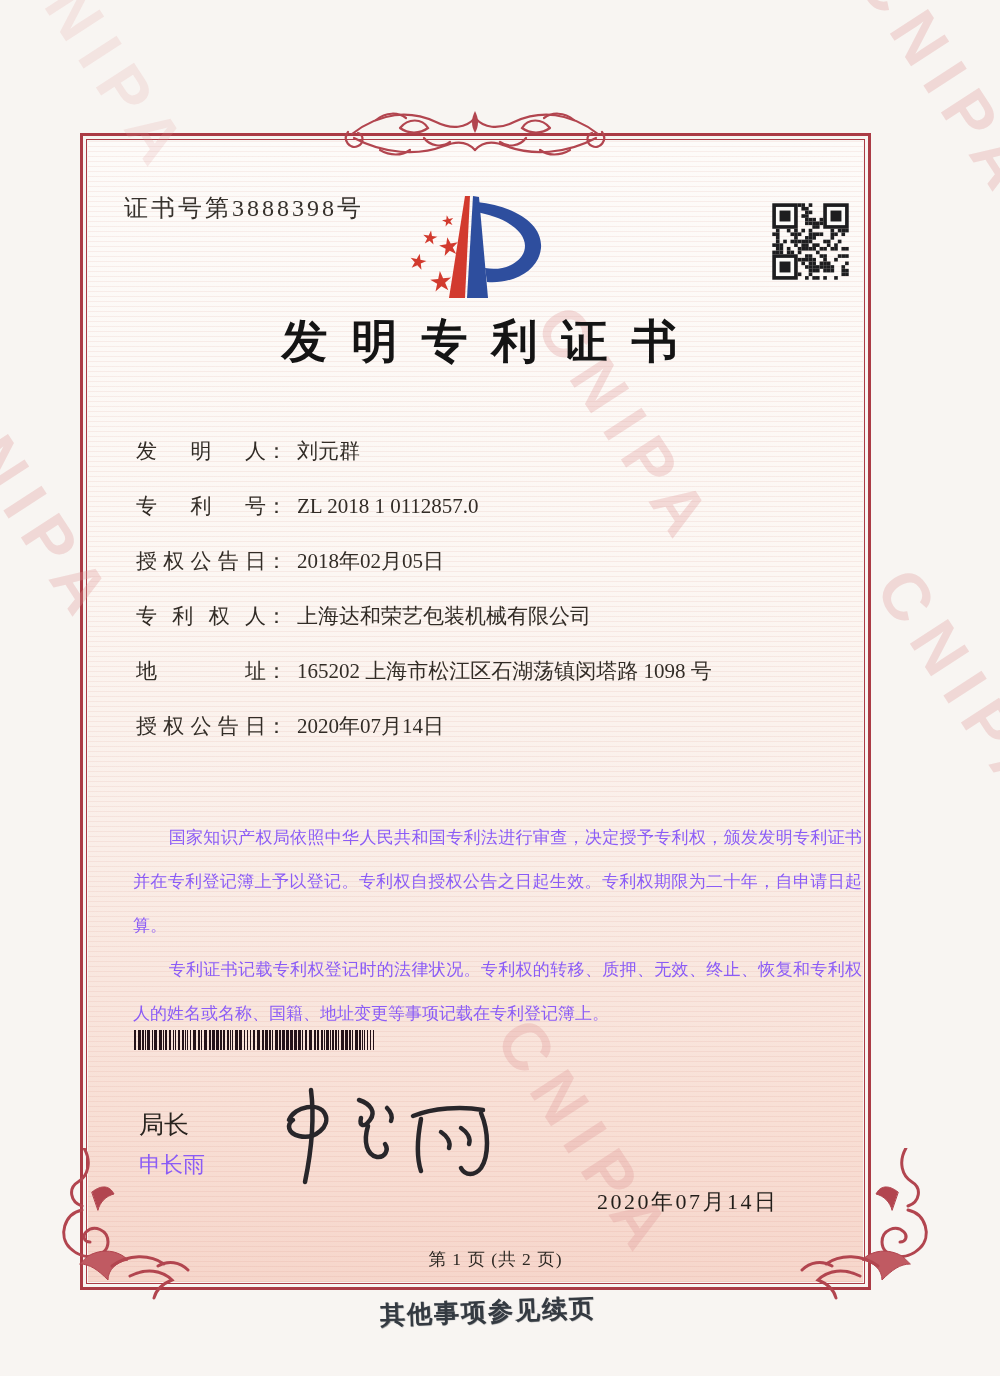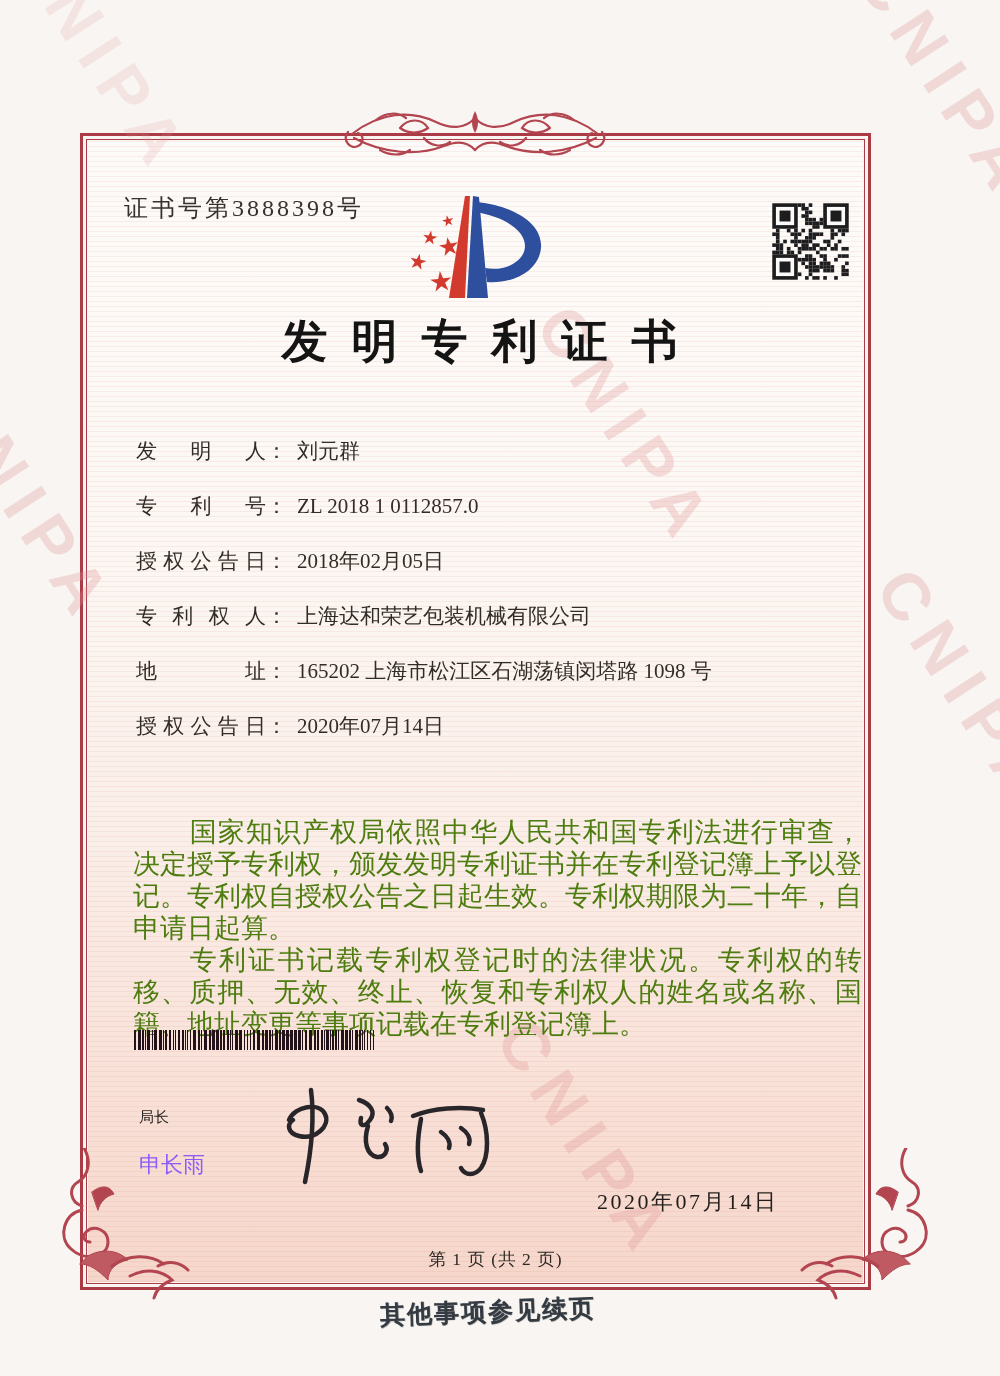--- a/index.html
+++ b/index.html
@@ -39,25 +39,25 @@
     left:80px; top:311px; width:791px; text-align:center;
     font-family:"Liberation Sans","DejaVu Sans",sans-serif;
     font-weight:700; font-size:46px; letter-spacing:24px; padding-left:32px;
     color:#141414;
   }
   .fields { left:136px; top:437px; width:732px; font-size:21px; color:#322c26; }
   .frow { height:24px; margin-bottom:31px; position:relative; white-space:nowrap; }
   .flabel { display:inline-block; width:130px; text-align:justify; text-align-last:justify; }
   .fcolon { display:inline-block; margin-right:10px; }
   .fpair2 { position:absolute; left:350px; top:0; }
-  .paras { left:133px; top:816px; width:729px; font-size:27px; line-height:32px; color:#4d7c0f; text-align:justify; }
+  .paras { left:133px; top:816px; width:729px; font-size:17px; line-height:44px; color:#8b5cf6; text-align:justify; }
   .paras p { text-indent:2.1em; }
   .paras p + p { }
   .barcode { left:134px; top:1030px; }
-  .sig-title { left:139px; top:1108px; font-family:Liberation Sans, sans-serif; font-size:15px; font-weight:500; color:#29241f; }
+  .sig-title { left:139px; top:1108px; font-family:Liberation Sans, sans-serif; font-size:25px; font-weight:500; color:#29241f; }
   .sig-name  { left:139px; top:1150px; font-family:"Liberation Sans","DejaVu Sans",sans-serif; font-size:22px; font-weight:500; color:#8b5cf6; }
   .signature { left:275px; top:1082px; }
   .date { left:597px; top:1187px; font-size:22px; letter-spacing:2.5px; color:#221e1a; }
   .page-no { left:80px; top:1247px; width:791px; text-align:center; font-size:17.5px; letter-spacing:1px; color:#2d2823;margin-left:20px; }
   .stamp {
     left:380px; top:1295px; font-weight:700; font-size:25px; letter-spacing:2px;
     color:#343a41; transform:rotate(-2deg);
     text-shadow:0.5px 0.5px 0.7px rgba(52,58,65,0.65);
   }
 </style>

